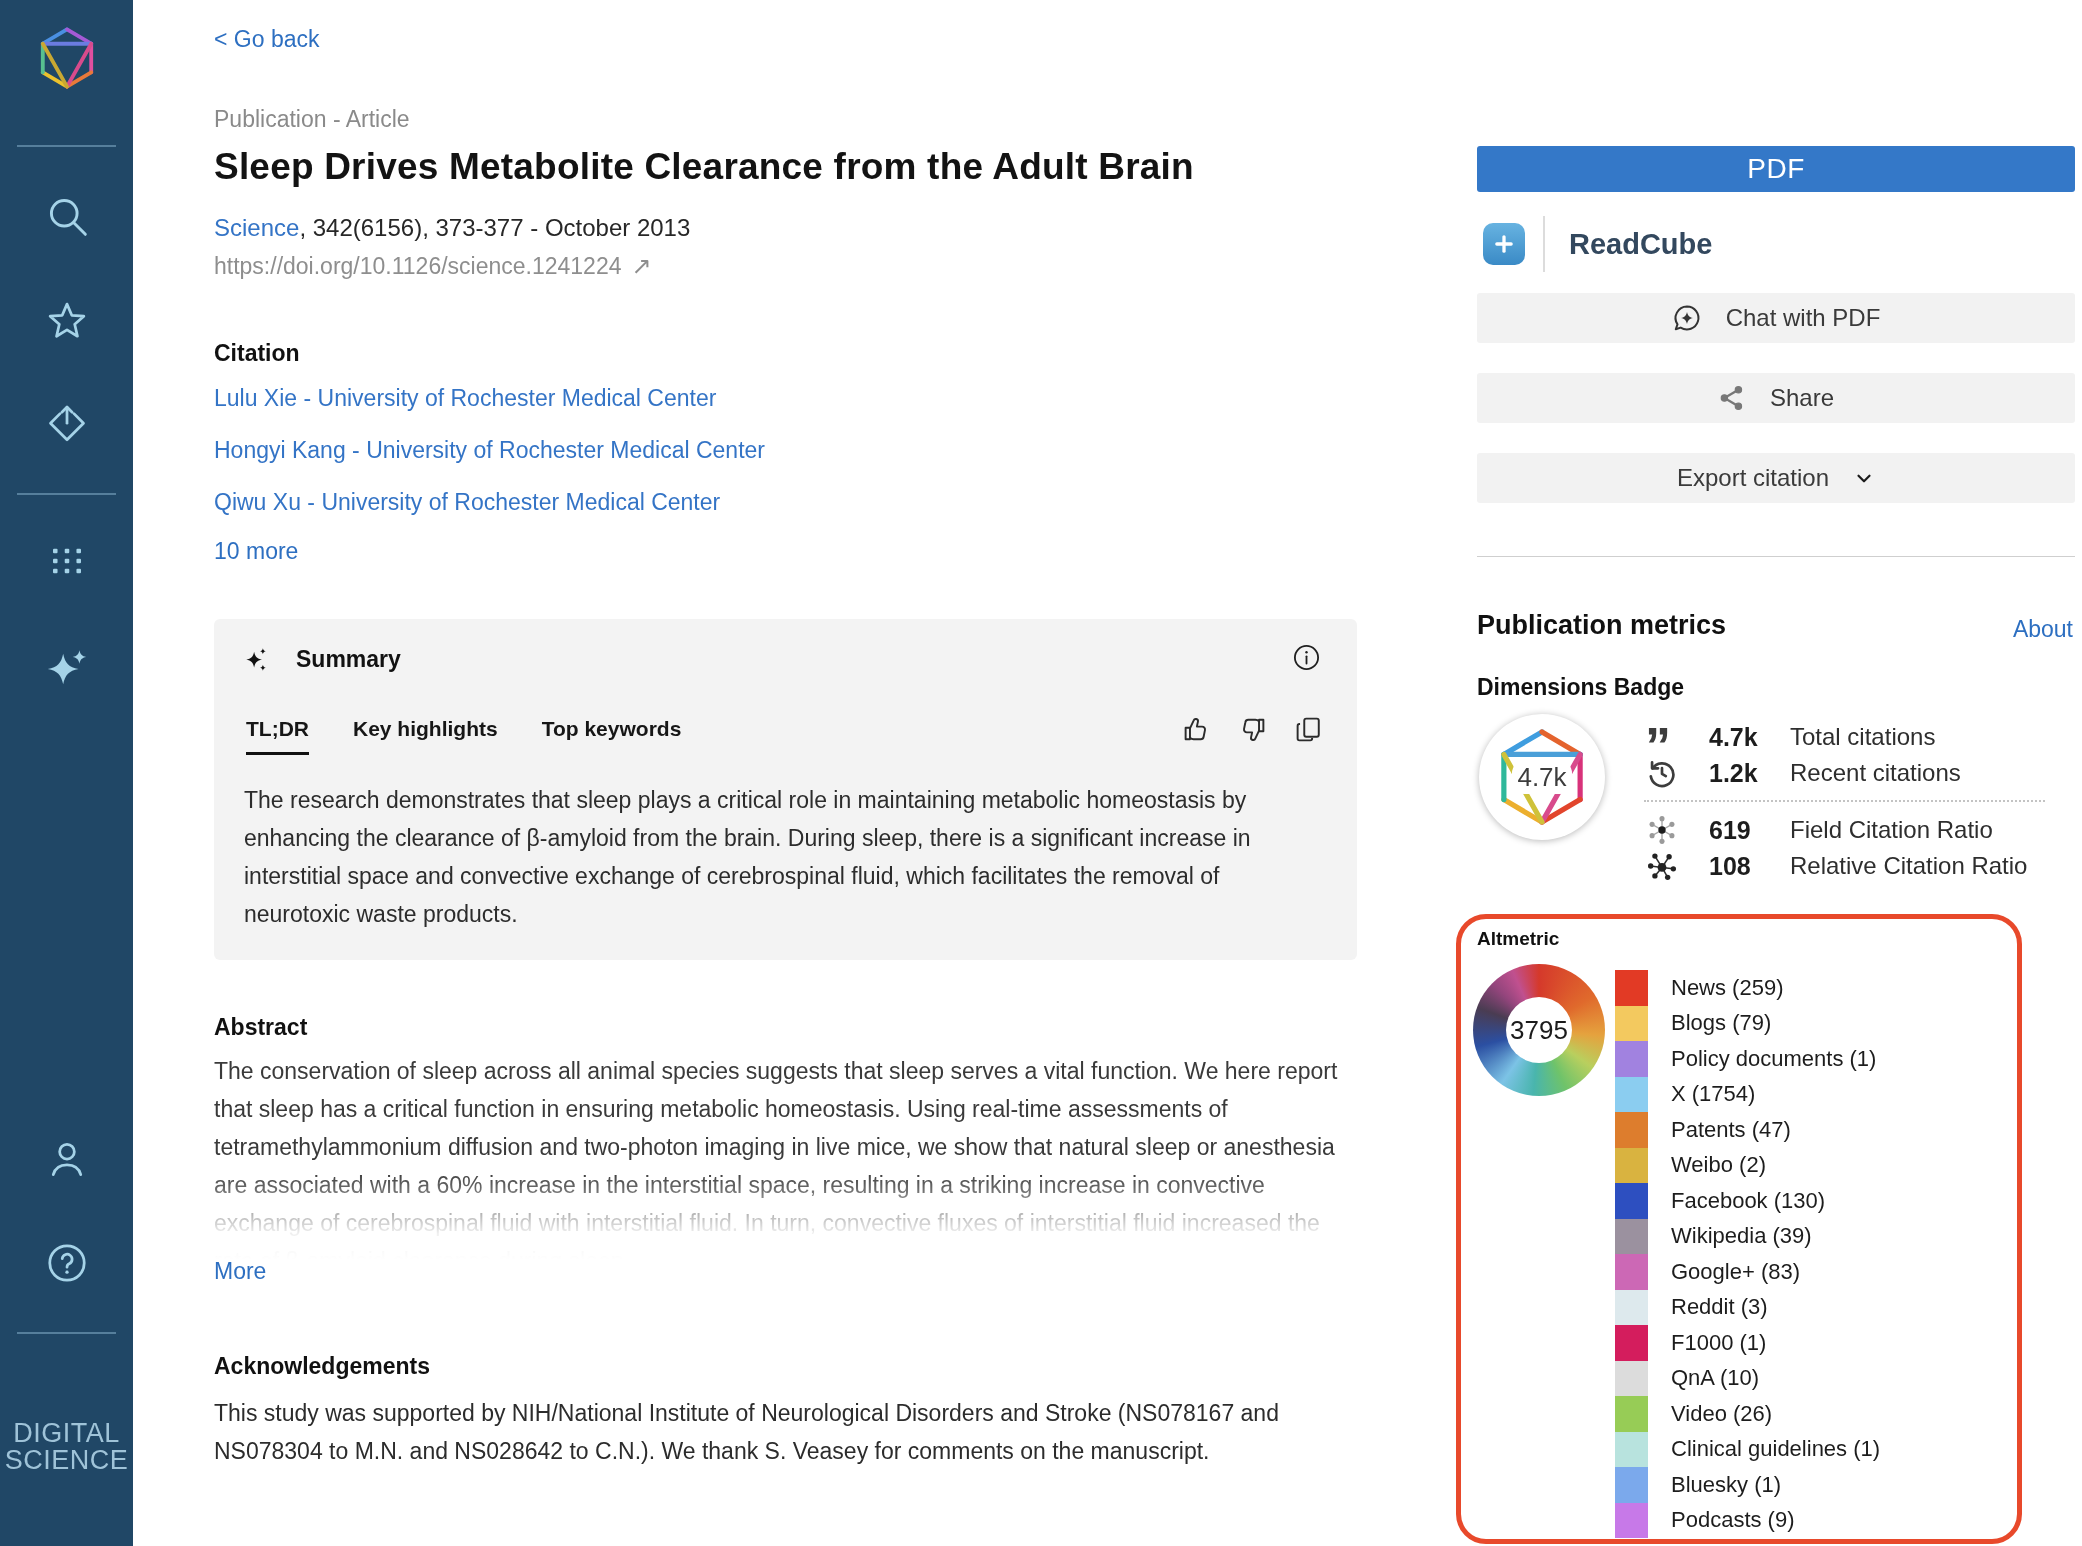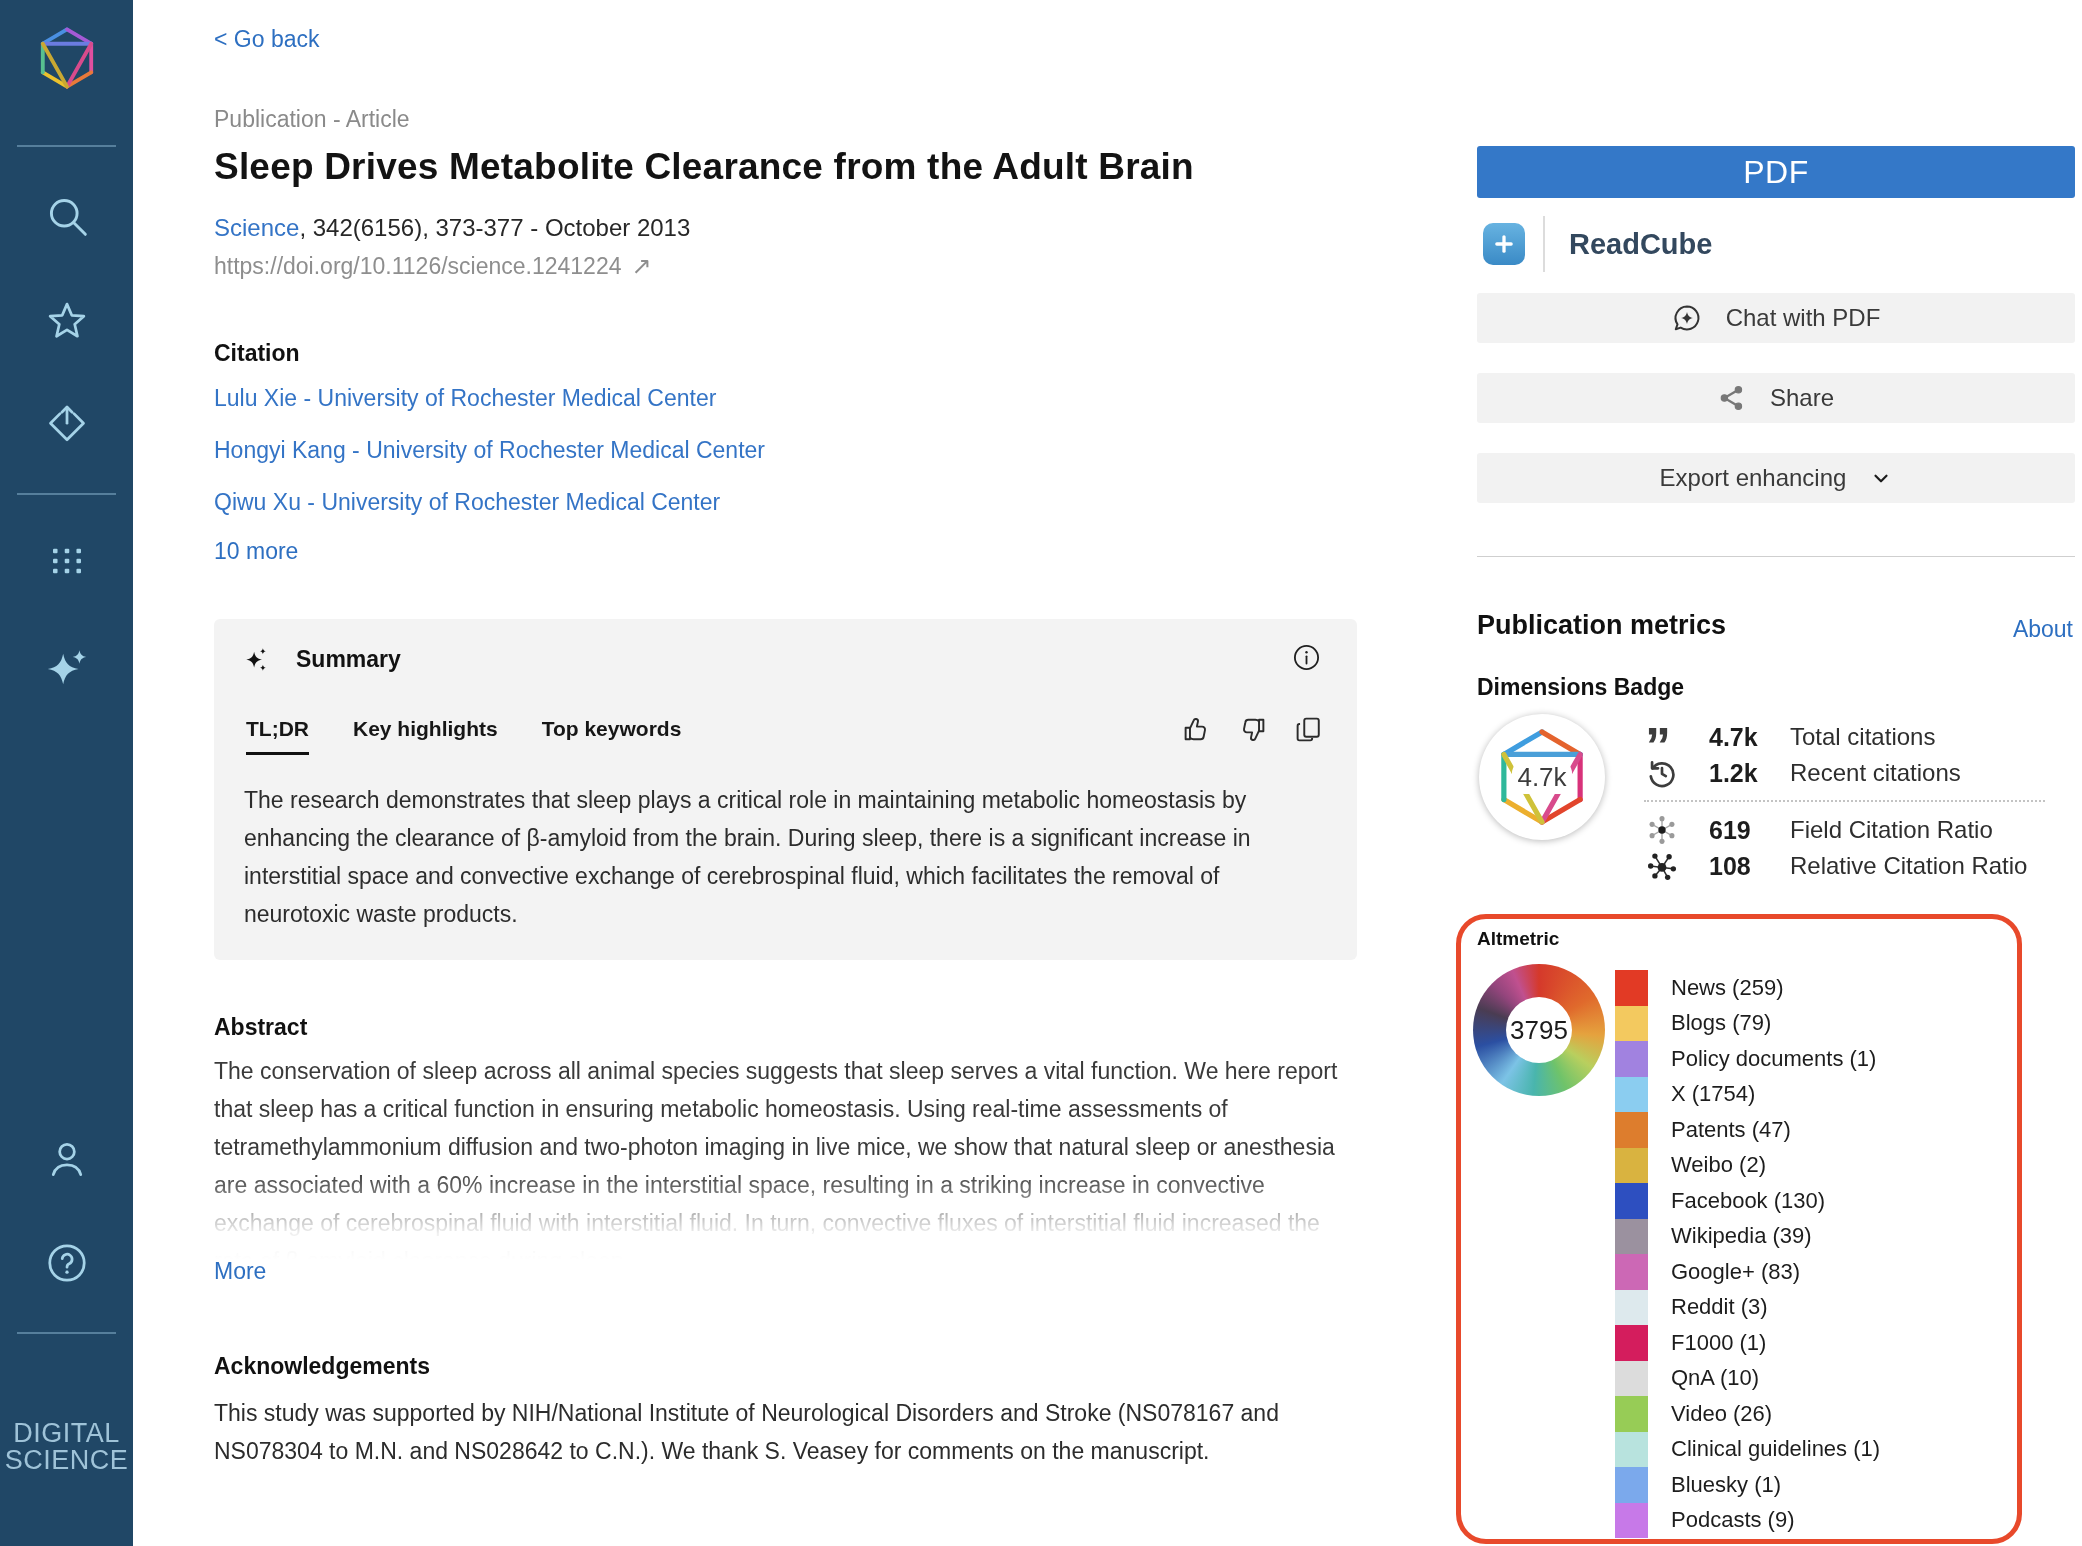--- a/index.html
+++ b/index.html
@@ -48,22 +48,22 @@
   .abstract-text { font-size:23px; line-height:38px; color:#3a3a3a; }
   .abstract-clip::after { content:""; position:absolute; left:0; right:0; bottom:0; height:88px;
       background:linear-gradient(to bottom, rgba(255,255,255,0), rgba(255,255,255,.92) 70%, #fff); }
   .more-link { position:absolute; top:1258px; left:0; font-size:23px; }
   .ack-h { position:absolute; top:1353px; left:0; }
   .ack-text { position:absolute; top:1394px; left:0; width:1130px; font-size:23px; line-height:38px; color:#2c2c2c; }
 
   
   .rpanel { position:absolute; left:1477px; top:0; width:598px; }
   .btn { cursor:pointer; border:none; font-family:inherit; }
-  .btn-pdf { position:absolute; top:146px; left:0; width:598px; height:52px; background:#3478c8; color:#fff;
-      font-size:32px; border-radius:3px; display:flex; align-items:center; justify-content:center; letter-spacing:.5px; }
+  .btn-pdf { position:absolute; top:146px; left:0; width:598px; height:46px; background:#3478c8; color:#fff;
+      font-size:28px; border-radius:3px; display:flex; align-items:center; justify-content:center; letter-spacing:.5px; }
   .readcube-row { position:absolute; top:220px; left:0; width:598px; height:48px; display:flex; align-items:center; cursor:pointer; }
   .rc-tile { width:42px; height:42px; border-radius:10px; background:linear-gradient(180deg,#67b3e1,#3a8ac6);
       display:flex; align-items:center; justify-content:center; margin-left:6px; }
   .rc-div { width:2px; height:56px; background:#dcdcdc; margin-left:18px; }
   .rc-label { margin-left:24px; font-size:29px; font-weight:600; color:#33485e; }
   .btn-gray { position:absolute; left:0; width:598px; height:50px; background:#f2f2f2; border-radius:3px;
       display:flex; align-items:center; justify-content:center; gap:24px; font-size:24px; color:#3a3a3a; }
   .rp-hr { position:absolute; top:556px; left:0; width:598px; height:1px; background:#cfcfcf; }
   .pm-head { position:absolute; top:610px; left:0; font-size:27px; font-weight:700; color:#111; }
   .pm-about { position:absolute; top:616px; right:2px; font-size:23px; }
@@ -285,21 +285,21 @@
         <circle cx="5.5" cy="12" r="2.7"></circle>
           <circle cx="17.5" cy="5" r="2.7"></circle>
           <circle cx="17.5" cy="19" r="2.7"></circle>
         <line x1="5.5" y1="12" x2="17.5" y2="5" stroke-width="2"></line>
           <line x1="5.5" y1="12" x2="17.5" y2="19" stroke-width="2"></line>
       </svg>
       <span>Share</span>
     </button>
 
     <button class="btn btn-gray" style="top:453px;">
-      <span>Export enhancing</span>
+      <span>Export citation</span>
       <svg width="22" height="22" viewBox="0 0 24 24" fill="none" stroke="#1c1c1c" stroke-width="2.4" stroke-linecap="round" stroke-linejoin="round">
         <polyline points="6,9.5 12,15.5 18,9.5"></polyline>
       </svg>
     </button>
 
     <div class="rp-hr"></div>
 
     <h2 class="pm-head">Publication metrics</h2>
     <a class="link pm-about">About</a>
     <div class="badge-label">Dimensions Badge</div>

